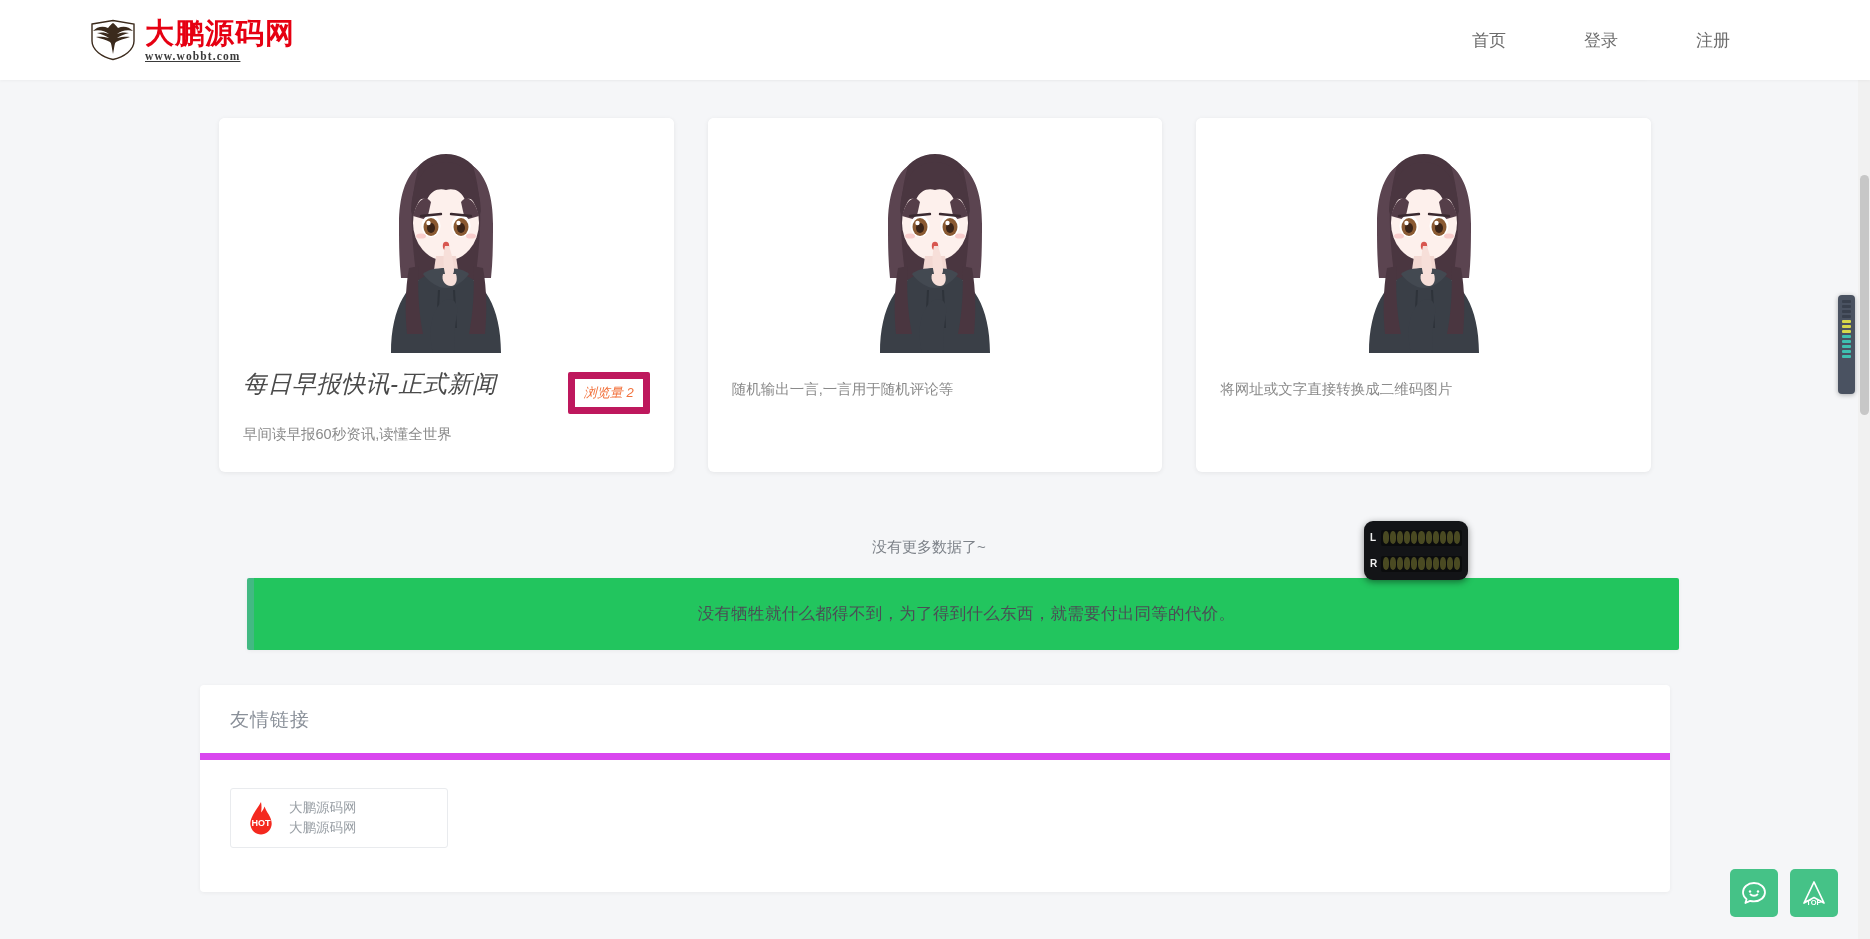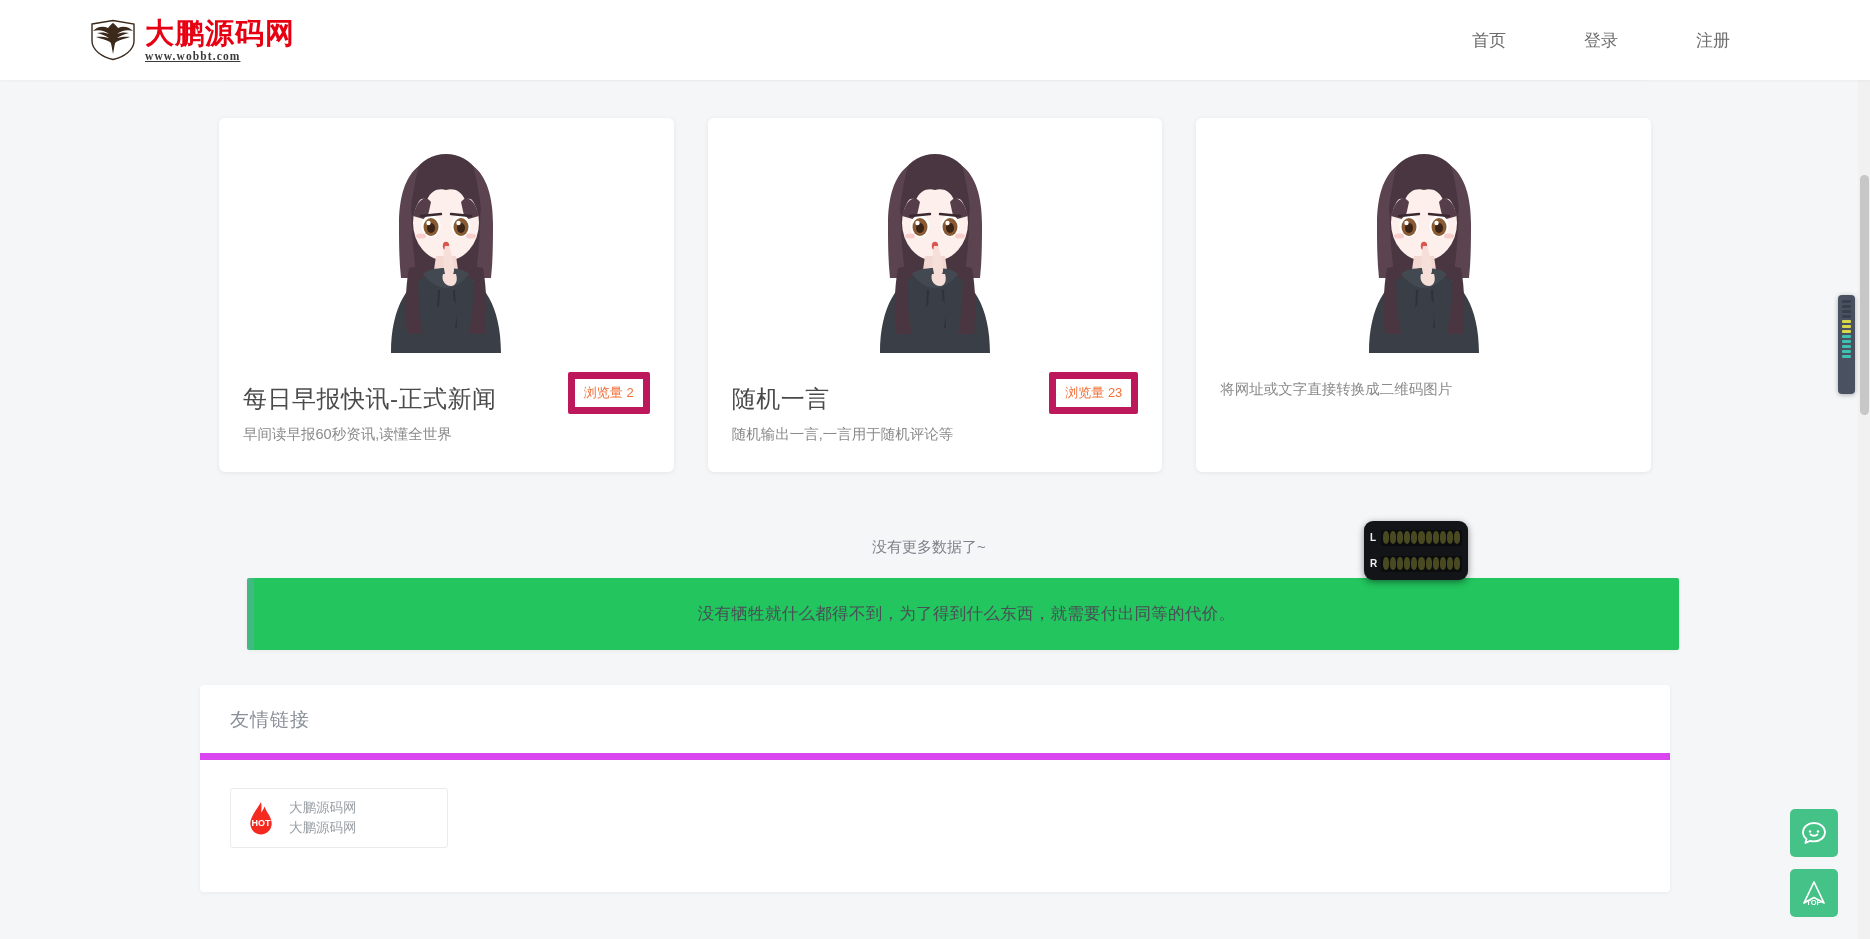--- a/index.html
+++ b/index.html
@@ -134,22 +134,23 @@
     overflow: hidden;
   }
   .card-thumb svg { display: block; }
 
   .card-body {
     padding: 16px 24px 26px 24px;
     position: relative;
   }
   .card-title-row {
     display: flex;
-    align-items: flex-end;
+    align-items: flex-start;
     justify-content: space-between;
+    font-style: italic;
   }
   .card-title {
     font-size: 24px;
     color: #4a4a4a;
     font-weight: normal;
     line-height: 1.25;
     letter-spacing: 0.5px;
   }
   .view-badge {
     flex: 0 0 auto;
@@ -257,21 +258,21 @@
     line-height: 1.45;
     white-space: nowrap;
   }
 
   
   .side-buttons {
     position: absolute;
     right: 20px;
     bottom: 22px;
     display: flex;
-    flex-direction: column;
+    flex-direction: row;
     gap: 12px;
     z-index: 60;
   }
   .side-btn {
     width: 48px;
     height: 48px;
     background: #45c287;
     border-radius: 5px;
     display: flex;
     align-items: center;
@@ -471,24 +472,20 @@
             <path d="M122 140 C126 162 126 186 124 206 L108 206 C112 186 114 160 112 138 Z" fill="#4a3640"></path>
             <path d="M78 162 L76 200" stroke="#2e333a" stroke-width="2" fill="none"></path>
             <path d="M93 162 L95 200" stroke="#2e333a" stroke-width="2" fill="none"></path>
             <path d="M72 225 C66 200 72 178 84 172 C92 168 98 176 96 186 C94 198 92 212 94 225 Z" fill="#3a3f47"></path>
             <path d="M84 118 C82 126 82 138 84 146 C88 150 93 148 93 142 C93 134 90 124 88 118 Z" fill="#f7dfd9"></path>
             <path d="M82 146 C80 152 84 158 90 158 C95 158 97 152 95 146 Z" fill="#f7dfd9"></path>
           </g>
         </svg>
       </div>
       <div class="card-body">
-        <div class="card-title-row">
-          <div class="card-title">随机一言</div>
-          <div class="view-badge">浏览量 23</div>
-        </div>
         <div class="card-desc">随机输出一言,一言用于随机评论等</div>
       </div>
     </div>
 
     <div class="app-card">
       <div class="card-thumb">
         <svg width="170" height="225" viewBox="0 0 170 225">
           <g>
             <path d="M42 92 C40 56 56 26 85 26 C114 26 130 56 128 92 C127 118 124 140 120 152 L50 152 C46 140 43 118 42 92 Z" fill="#4a3640"></path>
             <path d="M38 96 C38 70 44 48 58 38 C52 58 50 80 51 100 C52 122 54 140 56 150 L40 150 C38 132 38 112 38 96 Z" fill="#5b4450"></path>

